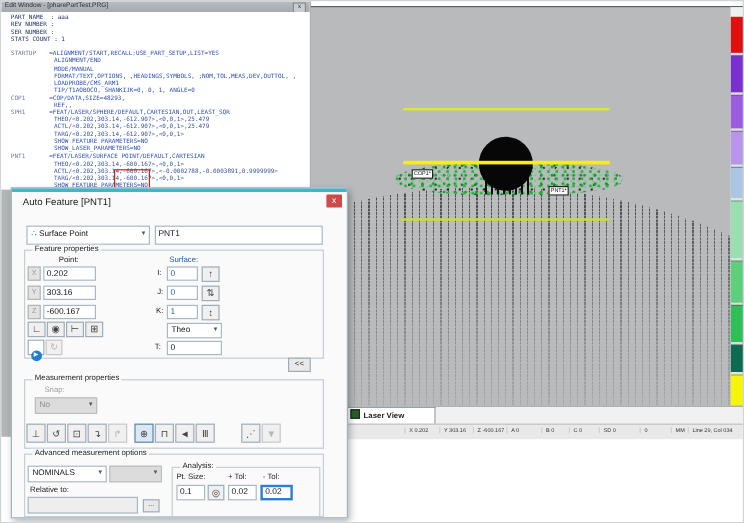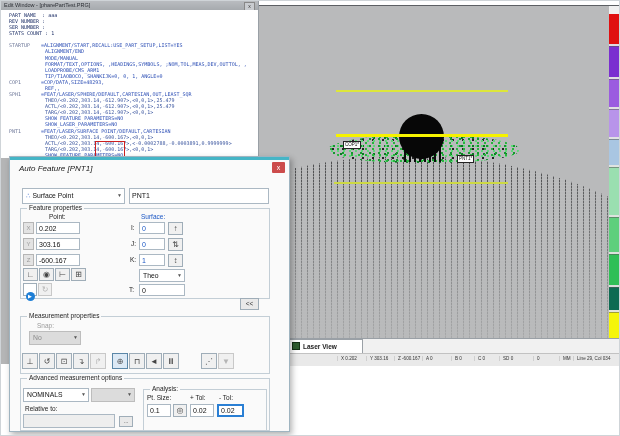--- a/index.html
+++ b/index.html
@@ -62,21 +62,21 @@
   .tab-square-icon{display:inline-block;width:6px;height:6px;background:#2e5c2e;border:0.5px solid #143014;
                    vertical-align:middle;margin-right:3px;margin-top:-2px;}
   #statusbar{position:absolute;left:258px;top:352px;width:362px;height:12px;background:#e9e9e9;border-top:1px solid #c2c2c2;}
   .status-item{position:absolute;top:2px;font-size:4.6px;color:#333;white-space:nowrap;border-left:0.5px solid #cfcfcf;padding-left:3px;}
   
   #left-strip{position:absolute;left:0;top:157px;width:8px;height:206px;background:#b4b5b6;border-right:1px solid #9a9a9a;}
   
   #dialog{position:absolute;left:8px;top:155px;width:281px;height:276px;background:#fafafa;
           border:1px solid #9fb4c0;box-shadow:2px 3px 6px rgba(0,0,0,0.3);box-sizing:border-box;}
   #dlg-accent{position:absolute;left:0;top:0;width:100%;height:3px;background:#45b5c6;}
-  #dlg-title{position:absolute;left:9px;top:7px;font-size:8px;color:#1a1a1a;font-style:italic;}
+  #dlg-title{position:absolute;left:9px;top:7px;font-size:8px;color:#1a1a1a;}
   #dlg-close{position:absolute;right:4px;top:5px;width:13px;height:11px;background:#cc4b4b;color:#fff;
              font-size:7px;line-height:11px;text-align:center;border-radius:1px;}
   .field{position:absolute;background:#fff;border:1px solid #abb8c3;box-sizing:border-box;
          font-size:7px;line-height:11px;padding-left:2px;color:#111;white-space:nowrap;overflow:hidden;}
   .field.blue{color:#1a56c4;}
   .field.focused{border:2px solid #2a7fd4;}
   .dd{position:absolute;background:#fff;border:1px solid #abb8c3;box-sizing:border-box;
       font-size:6.8px;color:#111;white-space:nowrap;overflow:hidden;}
   .dd .arrow{position:absolute;right:2px;top:50%;transform:translateY(-58%);font-size:5px;color:#555;}
   .dd.disabled{background:#dcdcdc;color:#8a8a8a;border-color:#bdbdbd;}

